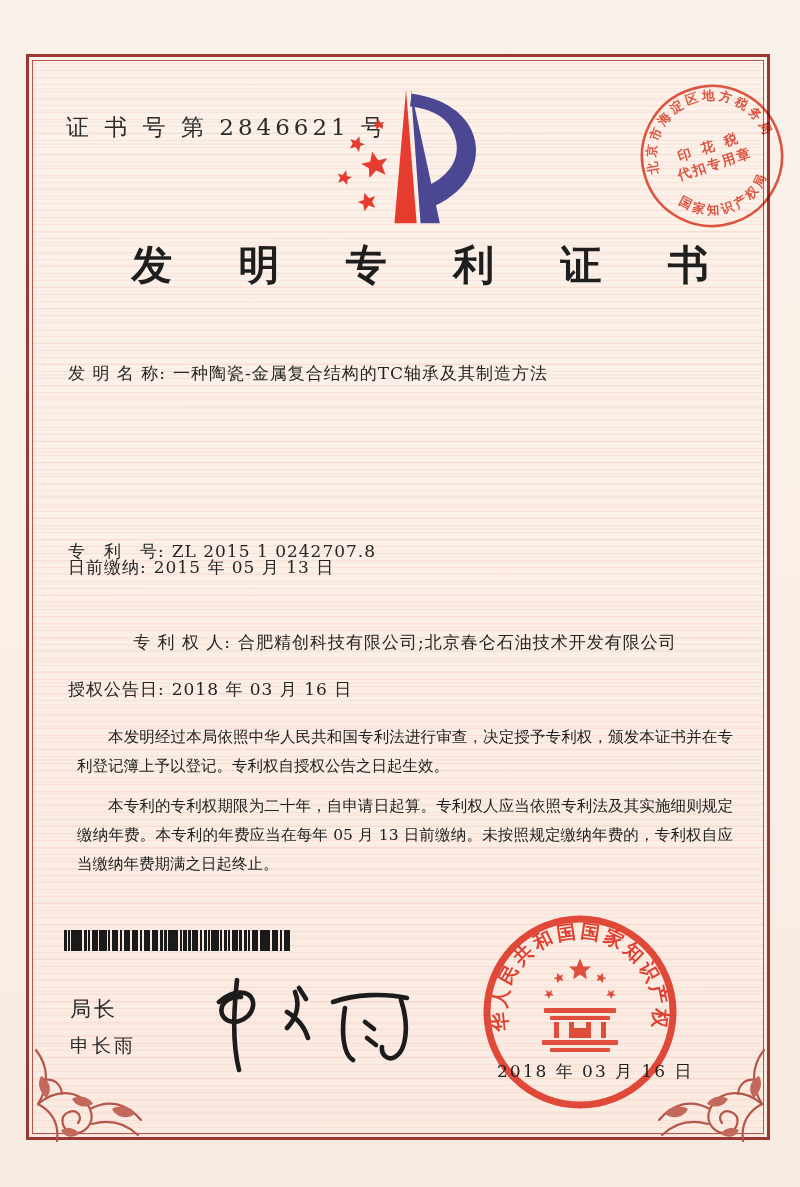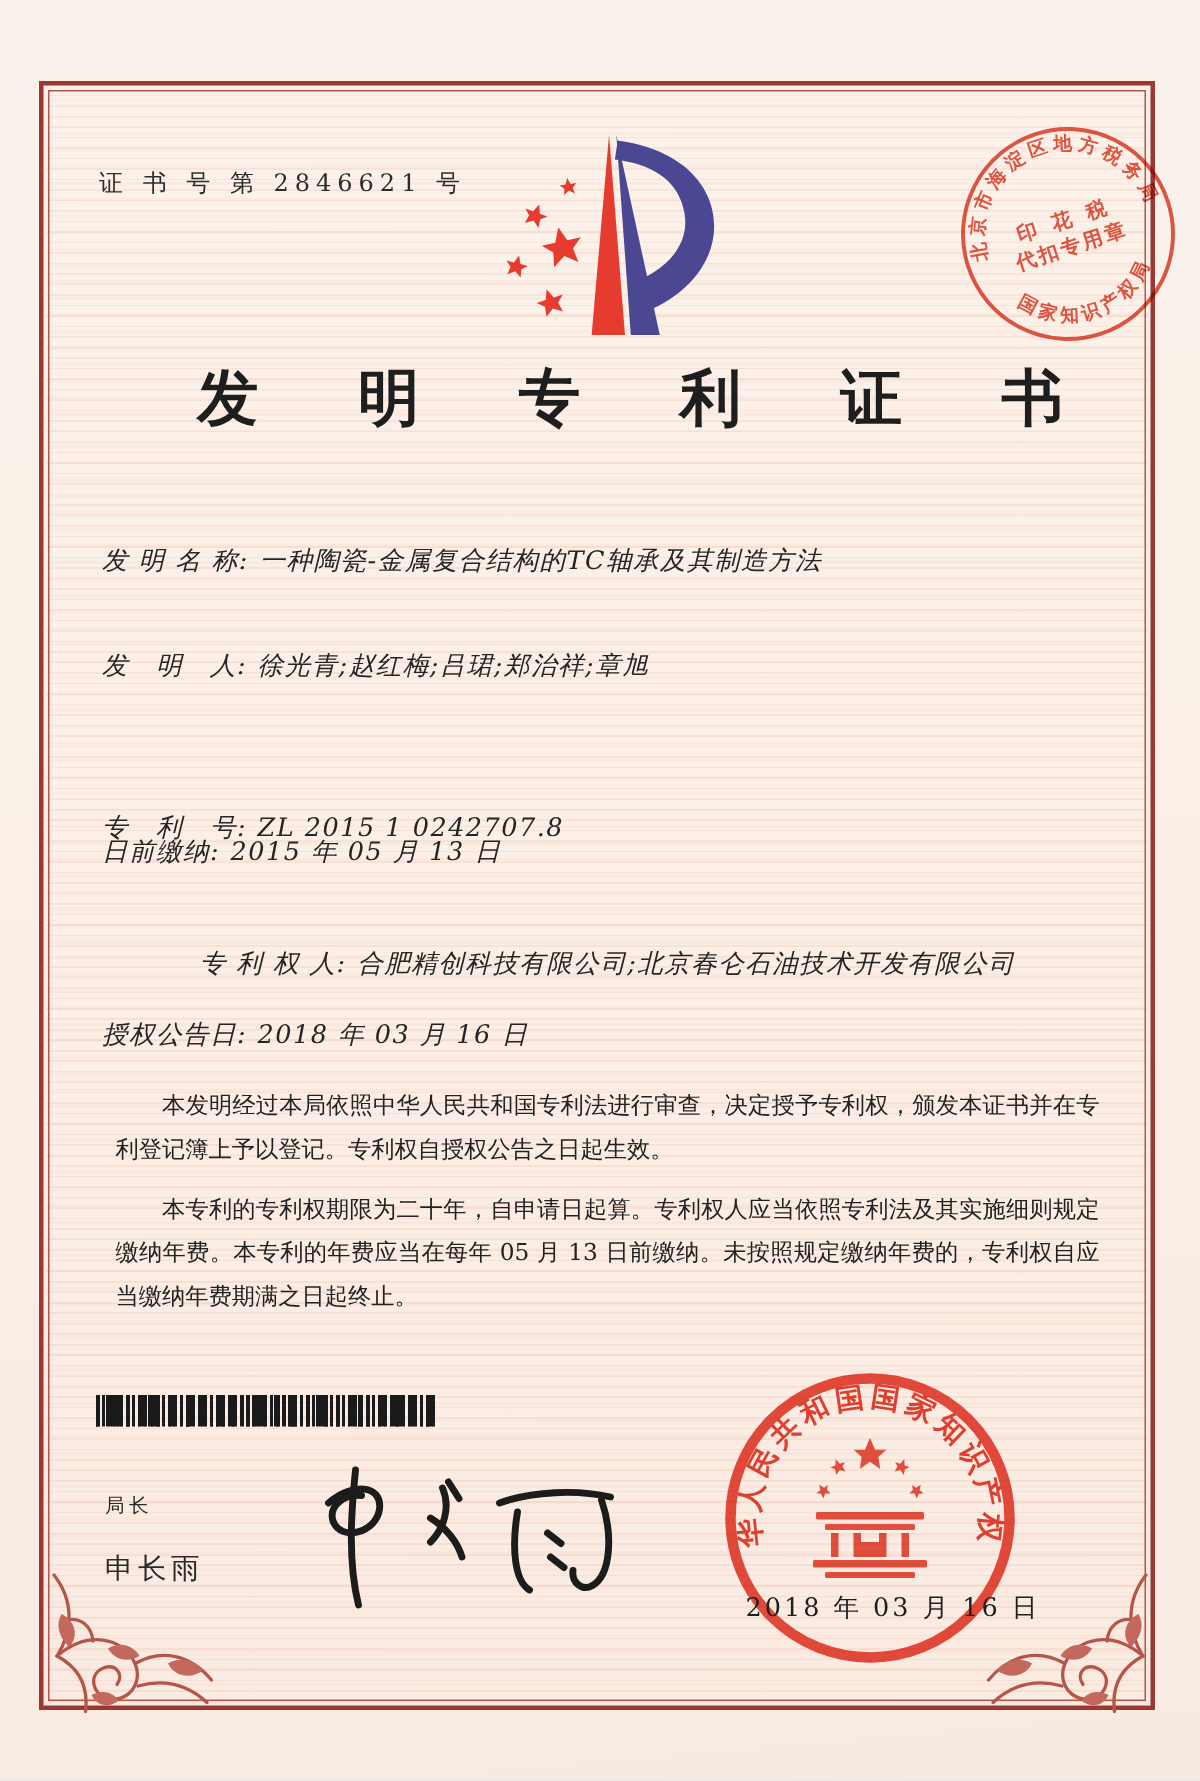--- a/index.html
+++ b/index.html
@@ -19,48 +19,47 @@
     position:absolute; inset:3px; border:1px solid #b0564c;
   }
   .guilloche{
     position:absolute; left:31px; top:59px; width:734px; height:1076px;
     background:
       repeating-linear-gradient(0deg, rgba(226,140,120,0.14) 0 1px, rgba(0,0,0,0) 1px 7px),
       repeating-linear-gradient(0deg, rgba(240,180,160,0.10) 0 2px, rgba(0,0,0,0) 2px 11px),
       linear-gradient(180deg, rgba(253,242,234,0.6), rgba(252,235,226,0.6));
   }
   .cert-no{
-    position:absolute; left:66px; top:112px; font-size:16px; letter-spacing:4px; color:#2c2c2c;
+    position:absolute; left:66px; top:112px; font-size:23px; letter-spacing:4px; color:#2c2c2c;
   }
   .logo{ position:absolute; left:322px; top:86px; width:170px; height:145px; }
   .title{
     position:absolute; left:0; top:238px; width:800px; text-align:center;
     font-size:41px; font-weight:600; letter-spacing:26px; text-indent:26px; color:#1e1e1e;padding-left:20px;
   }
   .field{
     position:absolute; left:68px; width:674px; font-size:17px; color:#252525; letter-spacing:1px;
     white-space:nowrap;
-    font-style:italic;
   }
   .field .value{ margin-left:7px; }
   .f0{top:362px;} .f1{top:432px;} .f2{top:495px;margin-top:45px;} .f3{top:556px;} .f4{top:631px;text-align:center;} .f5{top:678px;}
   .paras{
     position:absolute; left:66px; top:712px; width:678px;
     font-size:15.5px; line-height:29px; text-align:justify; color:#222;
   }
   .paras p{ margin:11px; text-indent:2em; }
   .barcode{
     position:absolute; left:64px; top:930px; width:228px; height:21px; z-index:2;
     background:
       repeating-linear-gradient(90deg,#1a1a1a 0 2px, transparent 2px 4px),
       repeating-linear-gradient(90deg,#1a1a1a 0 3px, transparent 3px 10px),
       repeating-linear-gradient(90deg,#1a1a1a 0 1px, transparent 1px 7px),
       repeating-linear-gradient(90deg,transparent 0 14px, #1a1a1a 14px 17px, transparent 17px 23px);
   }
-  .sig-title{ position:absolute; left:70px; top:995px; font-size:13px; letter-spacing:3px; color:#2a2a2a; font-family:Liberation Mono, monospace;}
+  .sig-title{ position:absolute; left:70px; top:995px; font-size:21px; letter-spacing:3px; color:#2a2a2a; font-family:Liberation Mono, monospace;}
   .sig-name{ position:absolute; left:70px; top:1033px; font-size:19px; letter-spacing:3px; color:#2a2a2a; font-family:Liberation Serif, serif;}
   .sig-script{ position:absolute; left:195px; top:966px; width:235px; height:112px; z-index:4; }
   .main-seal{
     position:absolute; left:480px; top:912px; width:200px; height:200px; z-index:5;
     mix-blend-mode:multiply; opacity:0.95;
   }
   .issue-date{
     position:absolute; left:497px; top:1060px; width:240px; z-index:6;
     font-size:17px; letter-spacing:2px; color:#1f1f1f;
   }
@@ -146,23 +145,20 @@
     <text x="75" y="88" text-anchor="middle" font-size="13.5" fill="#dd4833" letter-spacing="2" font-weight="bold">代扣专用章</text>
     <text font-size="12.5" fill="#dd4833" letter-spacing="3" font-weight="bold">
       <textPath href="#taxBottom" startOffset="50%" text-anchor="middle">国家知识产权局</textPath>
     </text>
   </svg>
 
   <div class="title">发 明 专 利 证 书</div>
 
   <div class="field f0">
     <span class="label">发 明 名 称:</span><span class="value">一种陶瓷-金属复合结构的TC轴承及其制造方法</span>
-  </div>
-  <div class="field f1">
-    <span class="label">发　明　人:</span><span class="value">徐光青;赵红梅;吕珺;郑治祥;章旭</span>
   </div>
   <div class="field f2">
     <span class="label">专　利　号:</span><span class="value">ZL 2015 1 0242707.8</span>
   </div>
   <div class="field f3">
     <span class="label">日前缴纳:</span><span class="value">2015 年 05 月 13 日</span>
   </div>
   <div class="field f4">
     <span class="label">专 利 权 人:</span><span class="value">合肥精创科技有限公司;北京春仑石油技术开发有限公司</span>
   </div>

